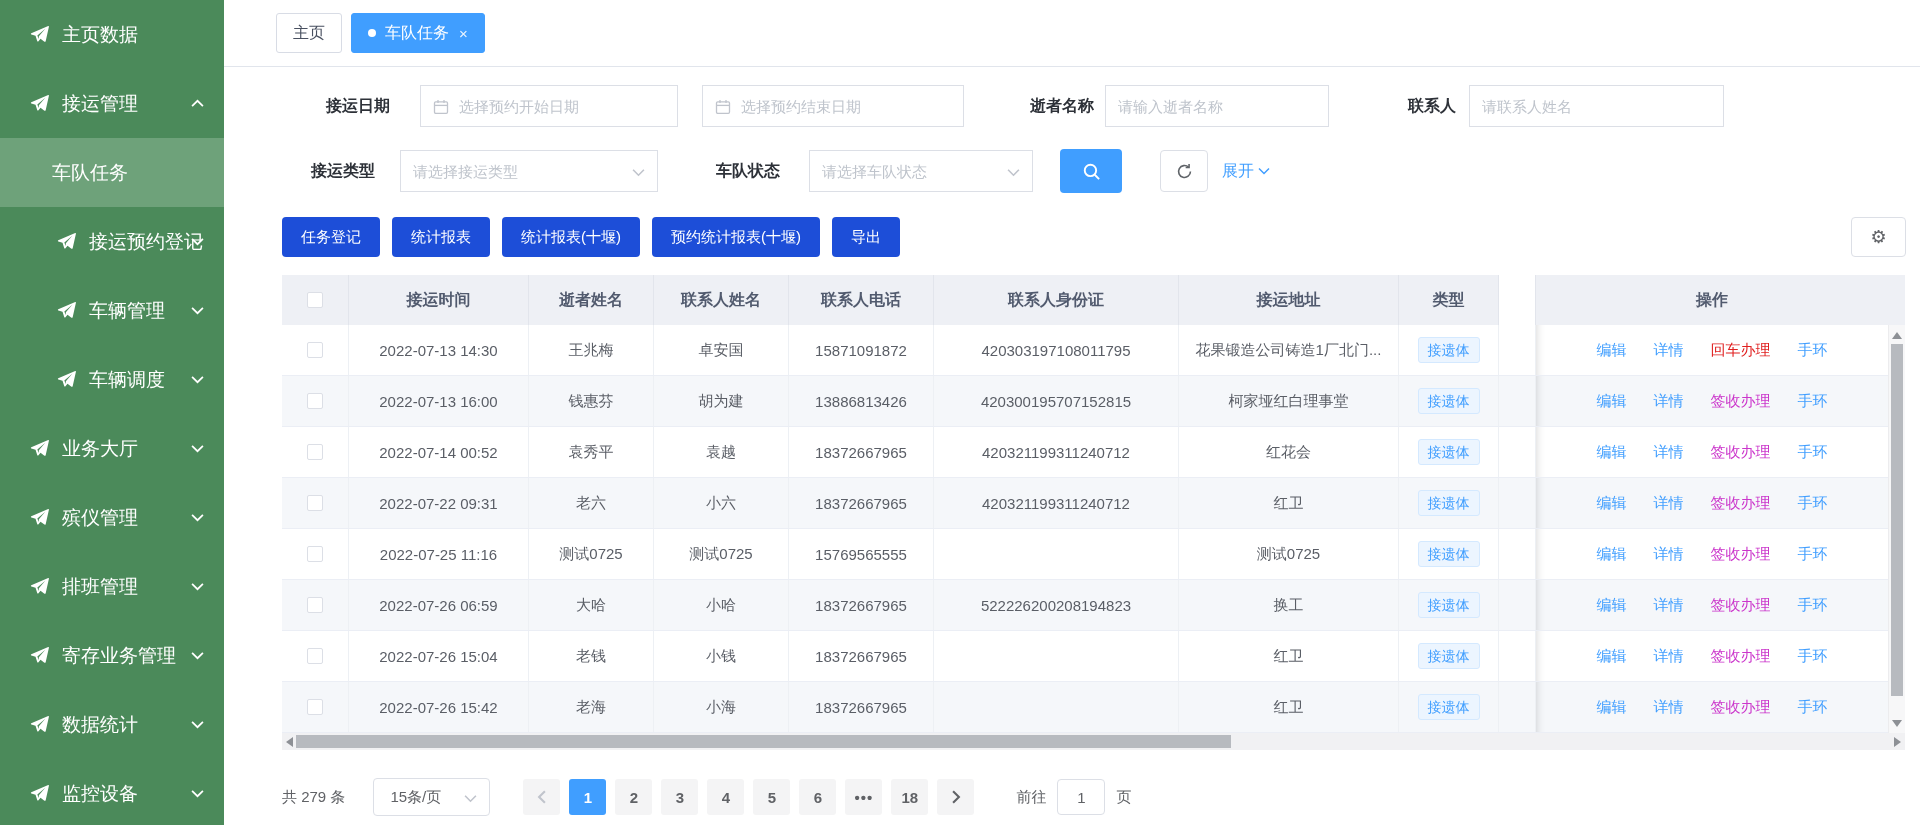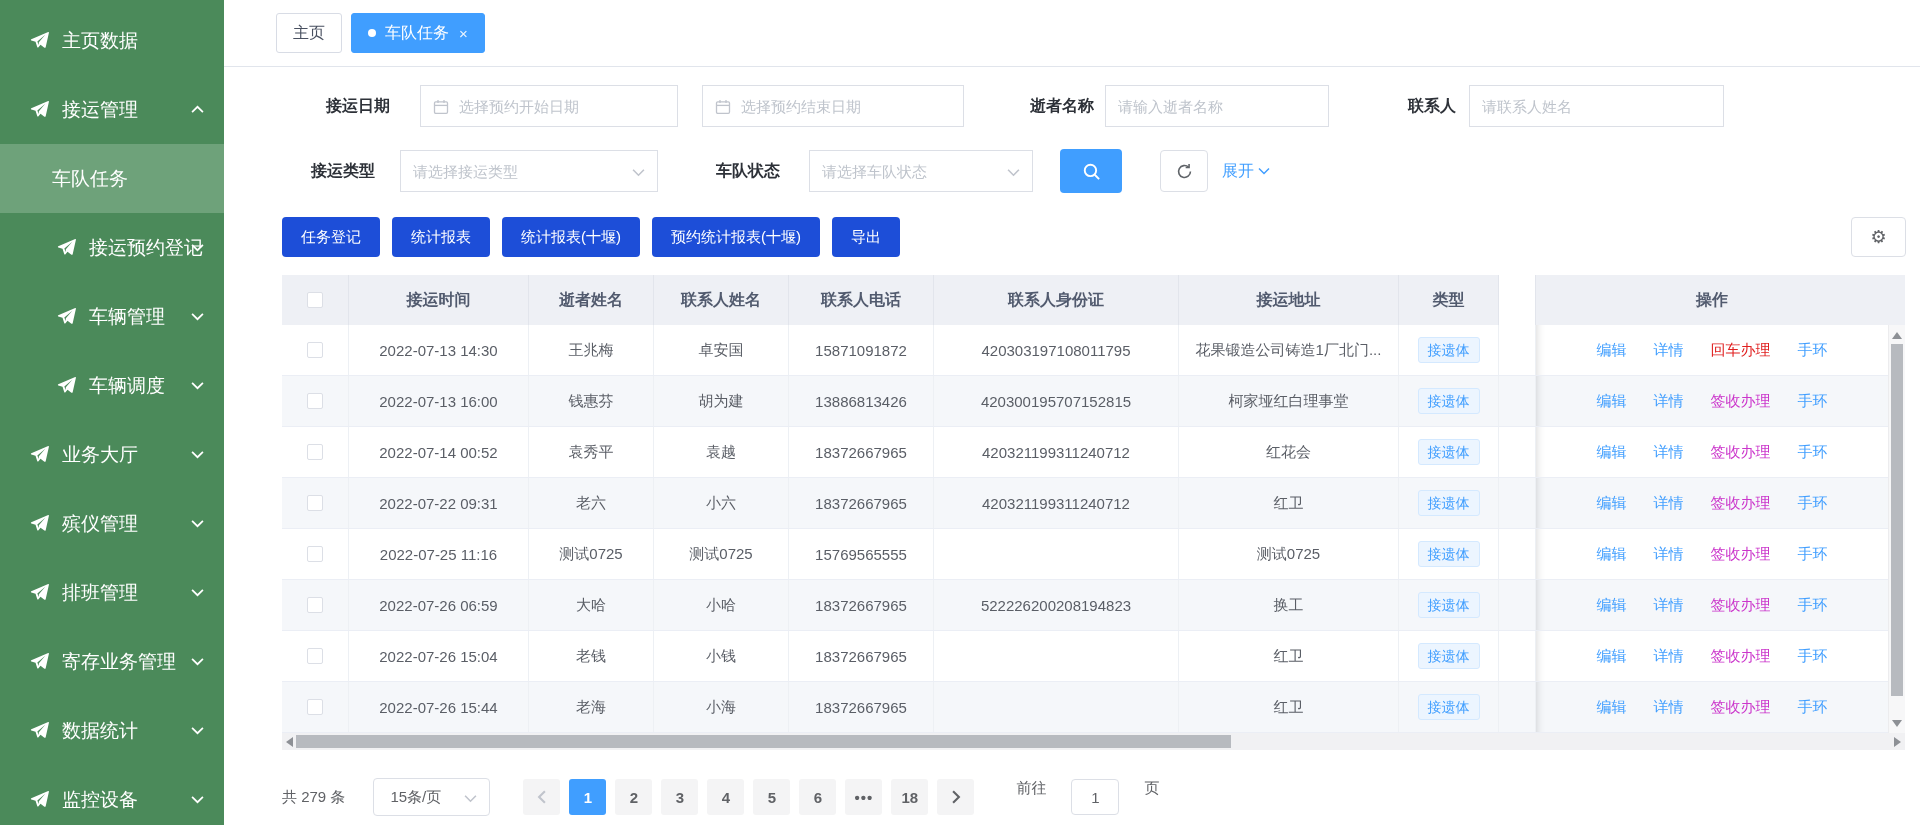--- a/index.html
+++ b/index.html
@@ -1,21 +1,21 @@
 <!DOCTYPE html>
 <html><head>
 <meta charset="utf-8">
 <style>
   * { margin:0; padding:0; box-sizing:border-box; }
   html,body { width:1920px; height:825px; overflow:hidden; background:#fff;
     font-family:"Liberation Sans","DejaVu Sans",sans-serif; }
   .app { display:flex; width:1920px; height:825px; }
 
   
-  .sidebar { width:224px; height:825px; background:#4b8a5a; flex-shrink:0; padding-top:6px; overflow:hidden; }
+  .sidebar { width:224px; height:825px; background:#4b8a5a; flex-shrink:0; padding-top:0; overflow:hidden; }
   .s-item { height:69px; display:flex; align-items:center; color:#fff; font-size:19px; cursor:pointer; position:relative; }
   .s-item.lvl1 { padding-left:30px; }
   .s-item.lvl2 { padding-left:57px; }
   .s-item.active-sub { padding-left:52px; background:#6ea27a; }
   .s-item .ic-plane { width:19px; height:19px; margin-right:13px; flex-shrink:0; color:#fff; }
   .s-item .chev { position:absolute; right:20px; width:13px; height:9px; color:#fff; }
   .chev.up { transform:rotate(180deg); }
 
   
   .main { flex:1; display:flex; flex-direction:column; height:825px; overflow:hidden; }
@@ -102,21 +102,21 @@
   
   .pager { margin-top:28px; display:flex; align-items:center; font-size:15px; color:#606266; }
   .pg-total { margin-right:28px; }
   .pg-size { width:117px; height:38px; border:1px solid #dcdfe6; border-radius:4px; position:relative; display:flex; align-items:center; padding-left:16px; font-size:15px; color:#606266; cursor:pointer; }
   .pg-size .sel-chev { top:15px; }
   .pg-btn { min-width:37px; height:36px; margin-left:9px; background:#f4f4f5; border:none; border-radius:3px; display:flex; align-items:center; justify-content:center; font-size:15px; font-weight:bold; color:#606266; cursor:pointer; font-family:"Liberation Sans","DejaVu Sans",sans-serif; }
   .pg-btn.prev { margin-left:33px; color:#c0c4cc; }
   .pg-btn.cur { background:#409eff; color:#fff; }
   .pg-btn.more { letter-spacing:1px; }
   .pg-btn .chevp { width:10px; height:14px; }
-  .pg-goto { margin-left:42px; display:flex; align-items:flex-start; gap:25px; }
+  .pg-goto { margin-left:42px; display:flex; align-items:center; gap:11px; }
   .pg-goto input { width:48px; height:36px; border:1px solid #dcdfe6; border-radius:4px; text-align:center; font-size:15px; color:#606266; outline:none;
     font-family:"Liberation Sans","DejaVu Sans",sans-serif; }
 </style>
 </head>
 <body>
 
 <div class="app">
   <aside class="sidebar" id="sidebar">
       <div class="s-item lvl1">
         <svg class="ic-plane" viewBox="0 0 24 24">
@@ -478,21 +478,21 @@
                 <a class="alink link">详情</a>
                 <a class="alink purple">签收办理</a>
                 <a class="alink link">手环</a>
               </div>
               <div class="cell sb"></div>
             </div>
             <div class="trow striped">
               <div class="cell">
                 <input type="checkbox" class="cb" style="">
               </div>
-              <div class="cell">2022-07-26 15:44</div>
+              <div class="cell">2022-07-26 15:42</div>
               <div class="cell">老海</div>
               <div class="cell">小海</div>
               <div class="cell">18372667965</div>
               <div class="cell"></div>
               <div class="cell">红卫</div>
               <div class="cell">
                 <span class="tag">接遗体</span>
               </div>
               <div class="cell"></div>
               <div class="cell ops">

